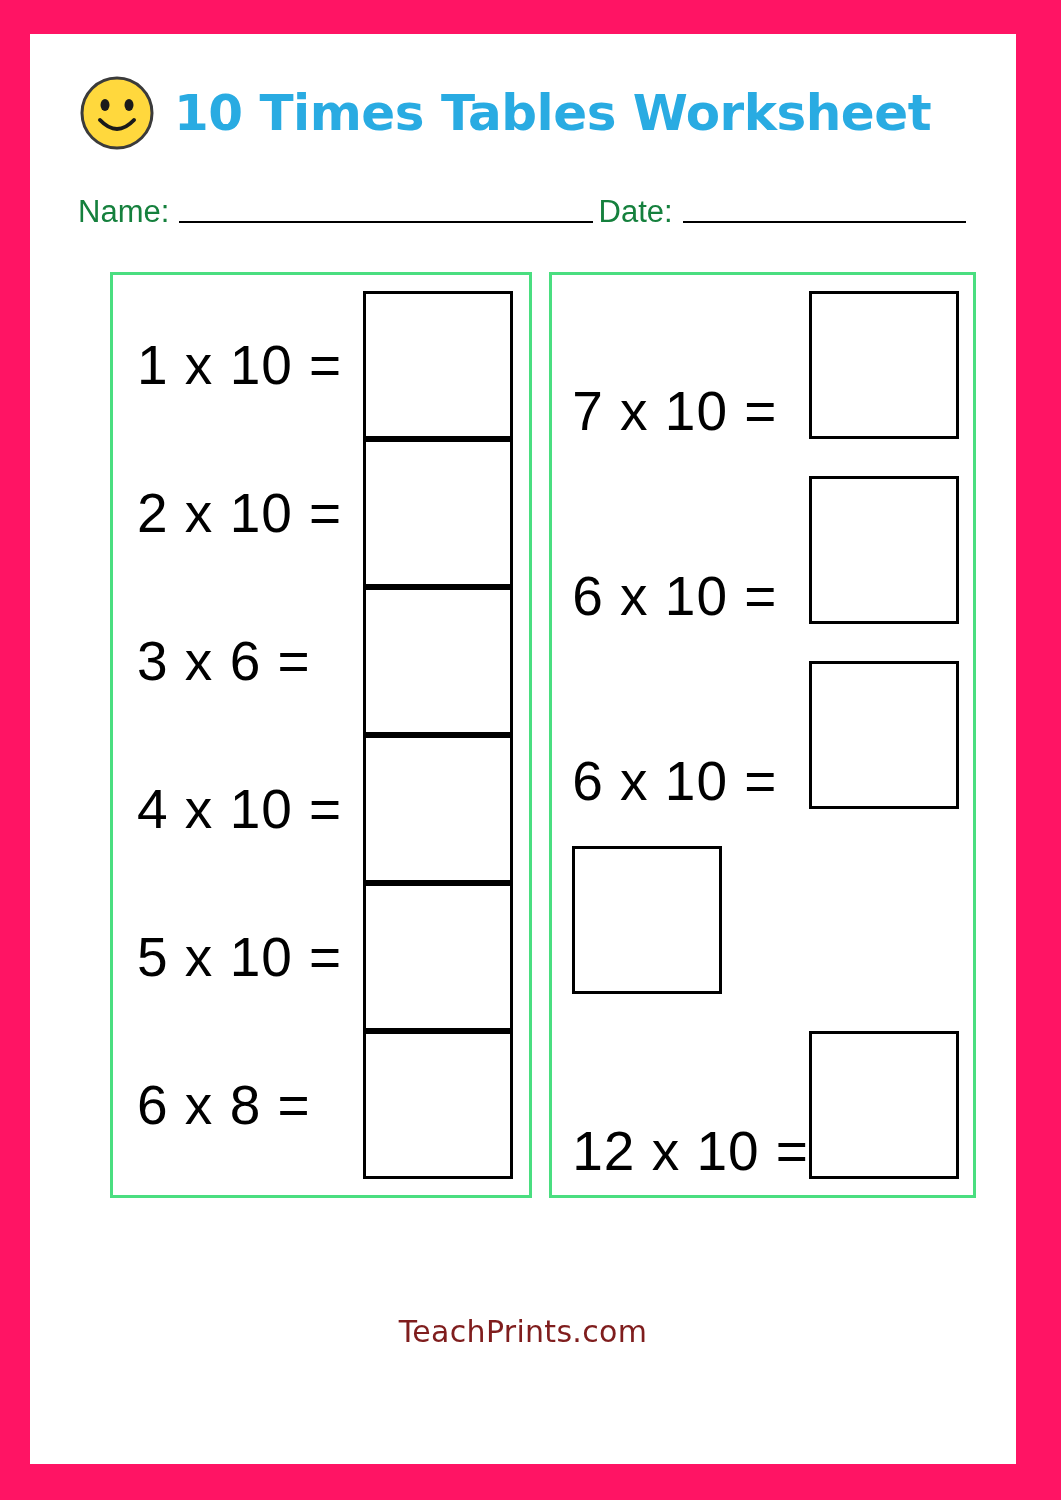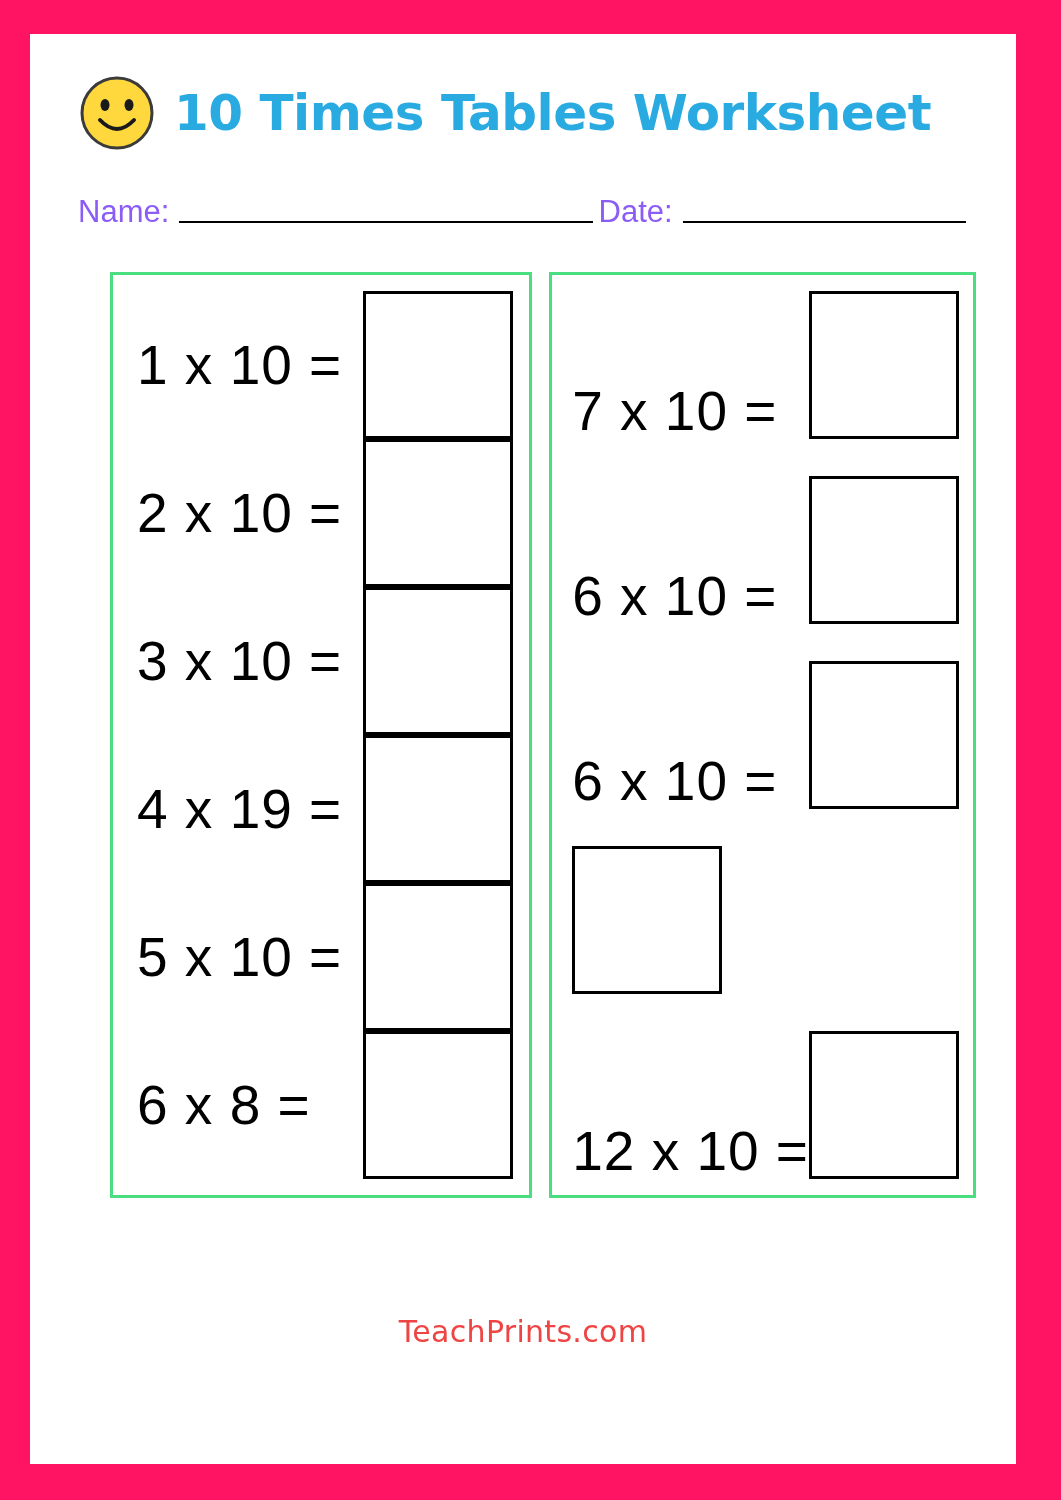--- a/index.html
+++ b/index.html
@@ -57,21 +57,21 @@
   
   .namedate {
     display: flex;
     align-items: flex-end;
     margin: 42px 14px 0 18px;
     font-size: 31px;
     color: #000;
   }
   .nd-label {
     font-size: 31px;
-    color: #8b5cf6;
+    color: #15803d;
     white-space: nowrap;
   }
   .nd-rule {
     border-bottom: 2px solid #000;
     height: 1px;
     margin: 0 6px 7px 10px;
   }
   .nd-rule.name { width: 420px; }
   .nd-rule.date { width: 288px; }
 
@@ -121,21 +121,21 @@
   
   .footer {
     flex: 1 1 auto;
     display: flex;
     align-items: center;
     justify-content: center;
   }
   .footer-text {
     font-family: "DejaVu Sans", sans-serif;
     font-size: 30px;
-    color: #ef4444;
+    color: #7f1d1d;
     letter-spacing: 0.3px;
   }
 </style>
 </head>
 <body>
 
 <div class="page-border">
   <div class="sheet">
 
     <div class="title-row">
@@ -162,25 +162,25 @@
       <div class="col left">
         <div class="row">
           <span class="eq">1 x 10 =</span>
           <span class="ansbox"></span>
         </div>
         <div class="row">
           <span class="eq">2 x 10 =</span>
           <span class="ansbox"></span>
         </div>
         <div class="row">
-          <span class="eq">3 x 10 =</span>
-          <span class="ansbox"></span>
-        </div>
-        <div class="row">
-          <span class="eq">4 x 19 =</span>
+          <span class="eq">3 x 6 =</span>
+          <span class="ansbox"></span>
+        </div>
+        <div class="row">
+          <span class="eq">4 x 10 =</span>
           <span class="ansbox"></span>
         </div>
         <div class="row">
           <span class="eq">5 x 10 =</span>
           <span class="ansbox"></span>
         </div>
         <div class="row">
           <span class="eq">6 x 8 =</span>
           <span class="ansbox"></span>
         </div>

